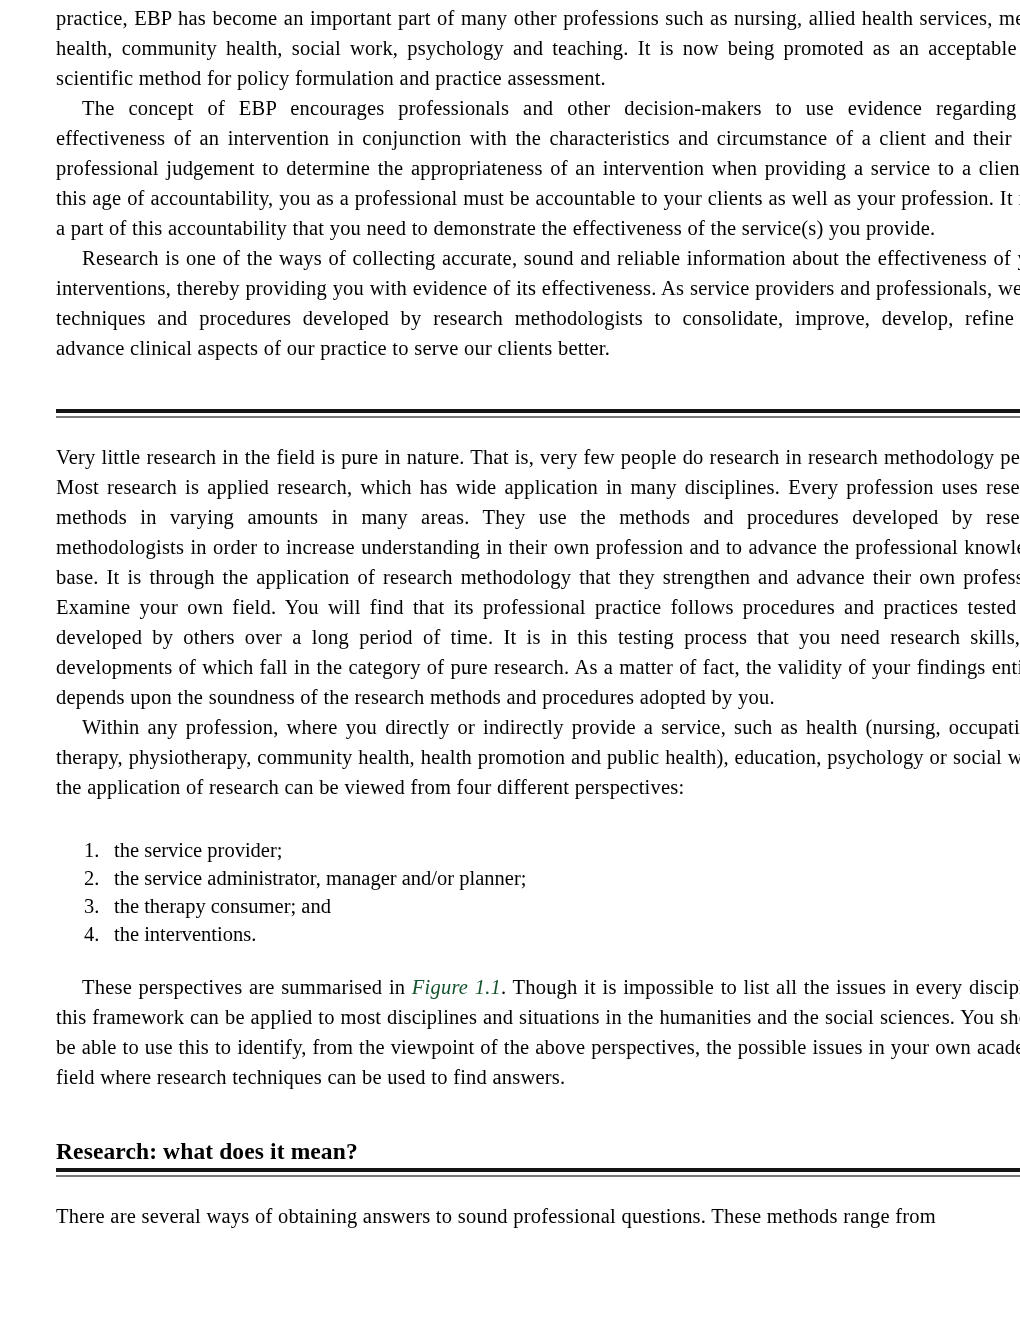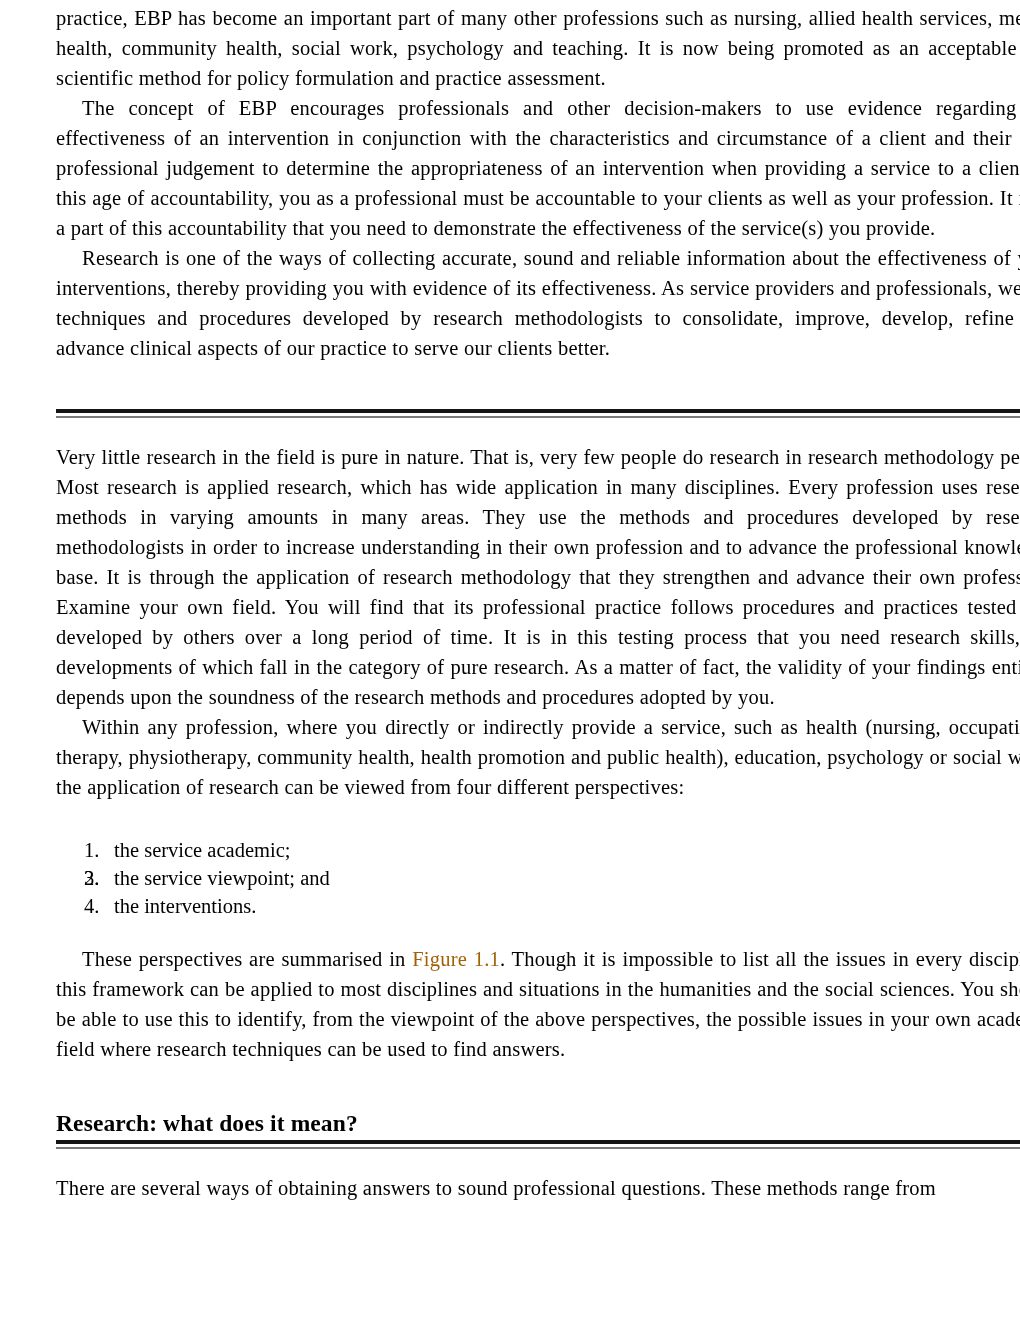--- a/index.html
+++ b/index.html
@@ -81,22 +81,23 @@
     padding-left: 58px;
   }
   ol.perspectives li .num {
     position: absolute;
     left: 28px;
     top: 0;
     width: 26px;
     text-align: left;
   }
   a.figure-link {
-    color: #a16207;
+    color: #14532d;
     text-decoration: none;
+    font-style: italic;
   }
   .spacer-md { height: 24px; }
   .spacer-lg { height: 34px; }
   .spacer-xl { height: 44px; }
 </style>
 </head>
 <body>
 
 <div class="page">
   <div class="content">
@@ -119,28 +120,29 @@
 
     <p class="body-text">Very little research in the field is pure in nature. That is, very few people do research in research methodology per se. Most research is applied research, which has wide application in many disciplines. Every profession uses research methods in varying amounts in many areas. They use the methods and procedures developed by research methodologists in order to increase understanding in their own profession and to advance the professional knowledge base. It is through the application of research methodology that they strengthen and advance their own profession. Examine your own field. You will find that its professional practice follows procedures and practices tested and developed by others over a long period of time. It is in this testing process that you need research skills, the developments of which fall in the category of pure research. As a matter of fact, the validity of your findings entirely depends upon the soundness of the research methods and procedures adopted by you.</p>
 
     <p class="body-text indent">Within any profession, where you directly or indirectly provide a service, such as health (nursing, occupational therapy, physiotherapy, community health, health promotion and public health), education, psychology or social work, the application of research can be viewed from four different perspectives:</p>
 
     <div class="spacer-lg"></div>
 
     <ol class="perspectives">
       <li>
         <span class="num">1.</span>
-        <span>the service academic;</span>
+        <span>the service provider;</span>
       </li>
       <li>
         <span class="num">2.</span>
+        <span>the service administrator, manager and/or planner;</span>
       </li>
       <li>
         <span class="num">3.</span>
-        <span>the service viewpoint; and</span>
+        <span>the therapy consumer; and</span>
       </li>
       <li>
         <span class="num">4.</span>
         <span>the interventions.</span>
       </li>
     </ol>
 
     <div class="spacer-md"></div>
 
     <p class="body-text indent"><span>These perspectives are summarised in </span><a class="figure-link" href="#">Figure 1.1</a><span>. Though it is impossible to list all the issues in every discipline, this framework can be applied to most disciplines and situations in the humanities and the social sciences. You should be able to use this to identify, from the viewpoint of the above perspectives, the possible issues in your own academic field where research techniques can be used to find answers.</span></p>

